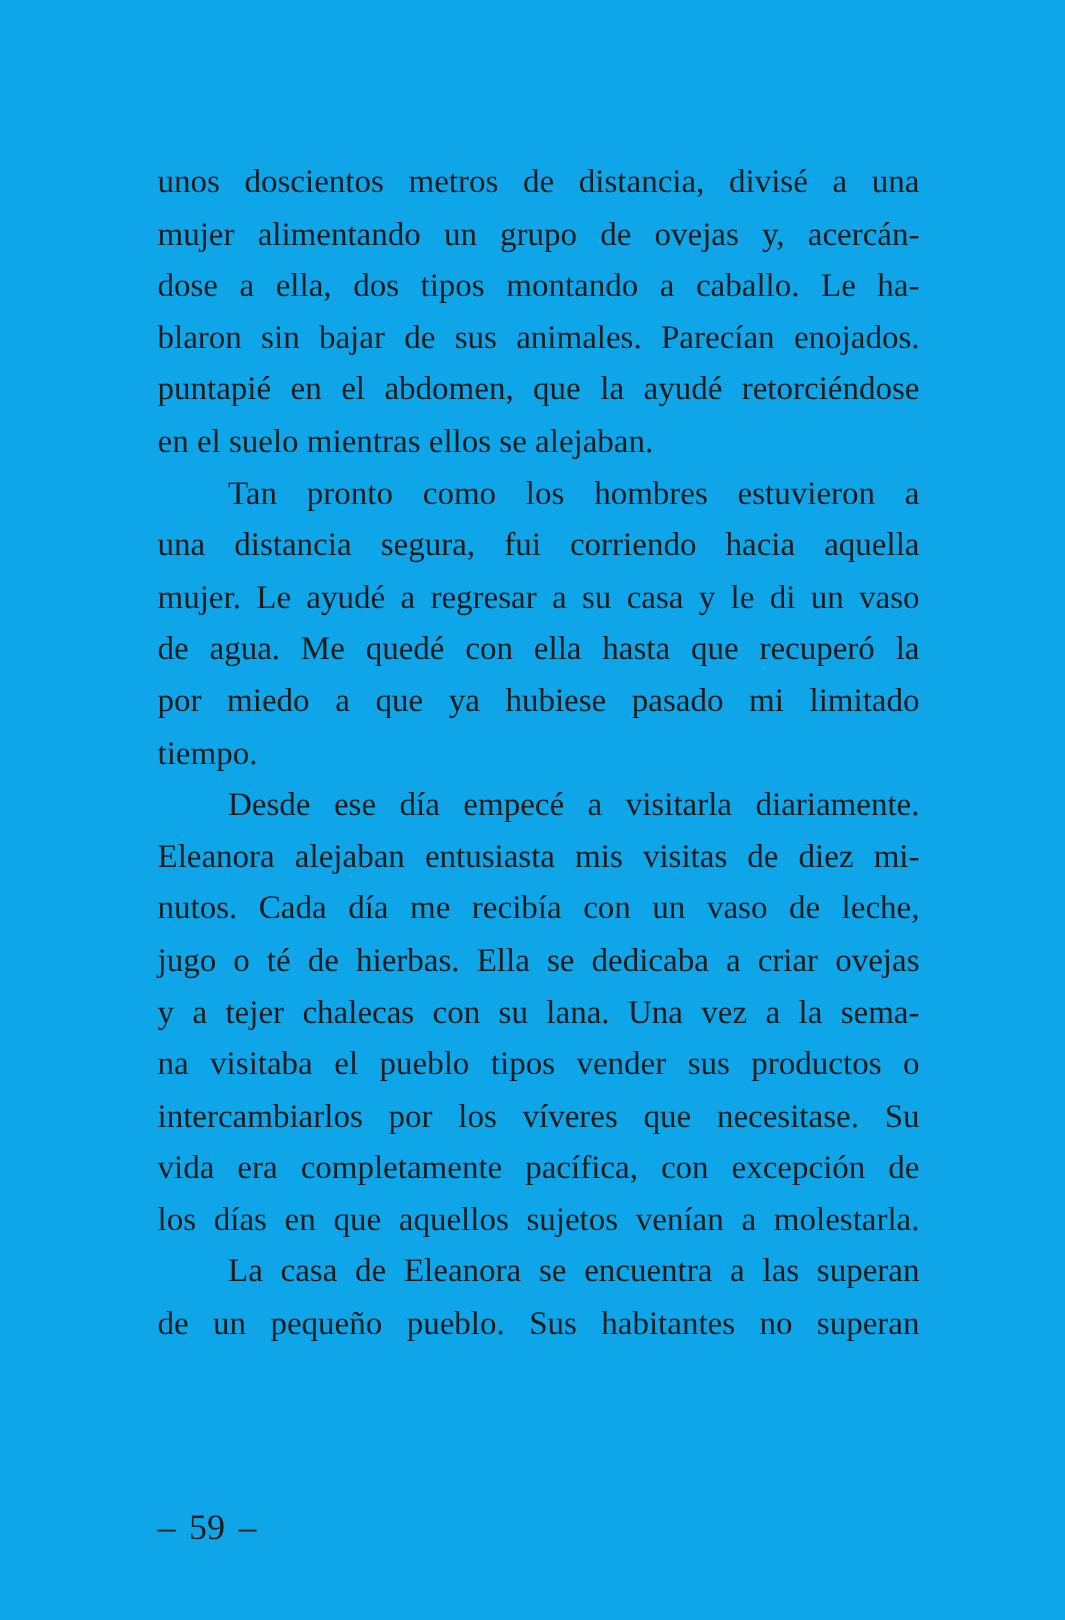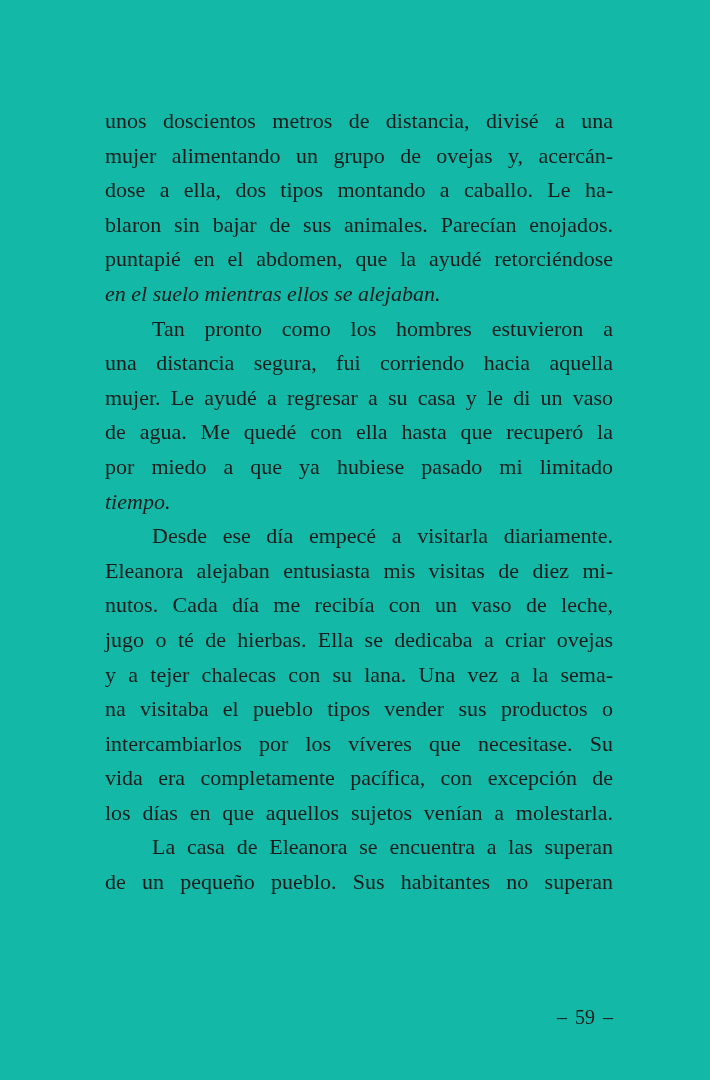--- a/index.html
+++ b/index.html
@@ -5,21 +5,21 @@
 <style>
   html, body {
     margin: 0;
     padding: 0;
     background: #ffffff;
   }
   .page {
     position: relative;
     width: 710px;
     height: 1080px;
-    background: #14b8a6;
+    background: #0ea5e9;
     overflow: hidden;
   }
   .text-block {
     position: absolute;
     left: 105px;
     top: 104px;
     width: 508px;
     font-family: "Liberation Serif", "DejaVu Serif", serif;
     font-size: 22px;
     line-height: 34.6px;
@@ -31,33 +31,32 @@
     padding: 0;
   }
   .line {
     display: block;
     text-align: justify;
     text-align-last: justify;
   }
   .line.last-left {
     text-align: right;
     text-align-last: left;
-    font-style: italic;
   }
   .line.indent {
     padding-left: 47px;
   }
   .folio {
     position: absolute;
     left: 105px;
     top: 1005px;
     width: 508px;
-    text-align: right;
+    text-align: left;
     font-family: "Liberation Serif", "DejaVu Serif", serif;
-    font-size: 20px;
+    font-size: 24px;
     line-height: 1.2;
     color: #1b1b1b;
     word-spacing: 3px;
   }
 </style>
 </head>
 <body>
 
 <div class="page">
   <main class="text-block">

